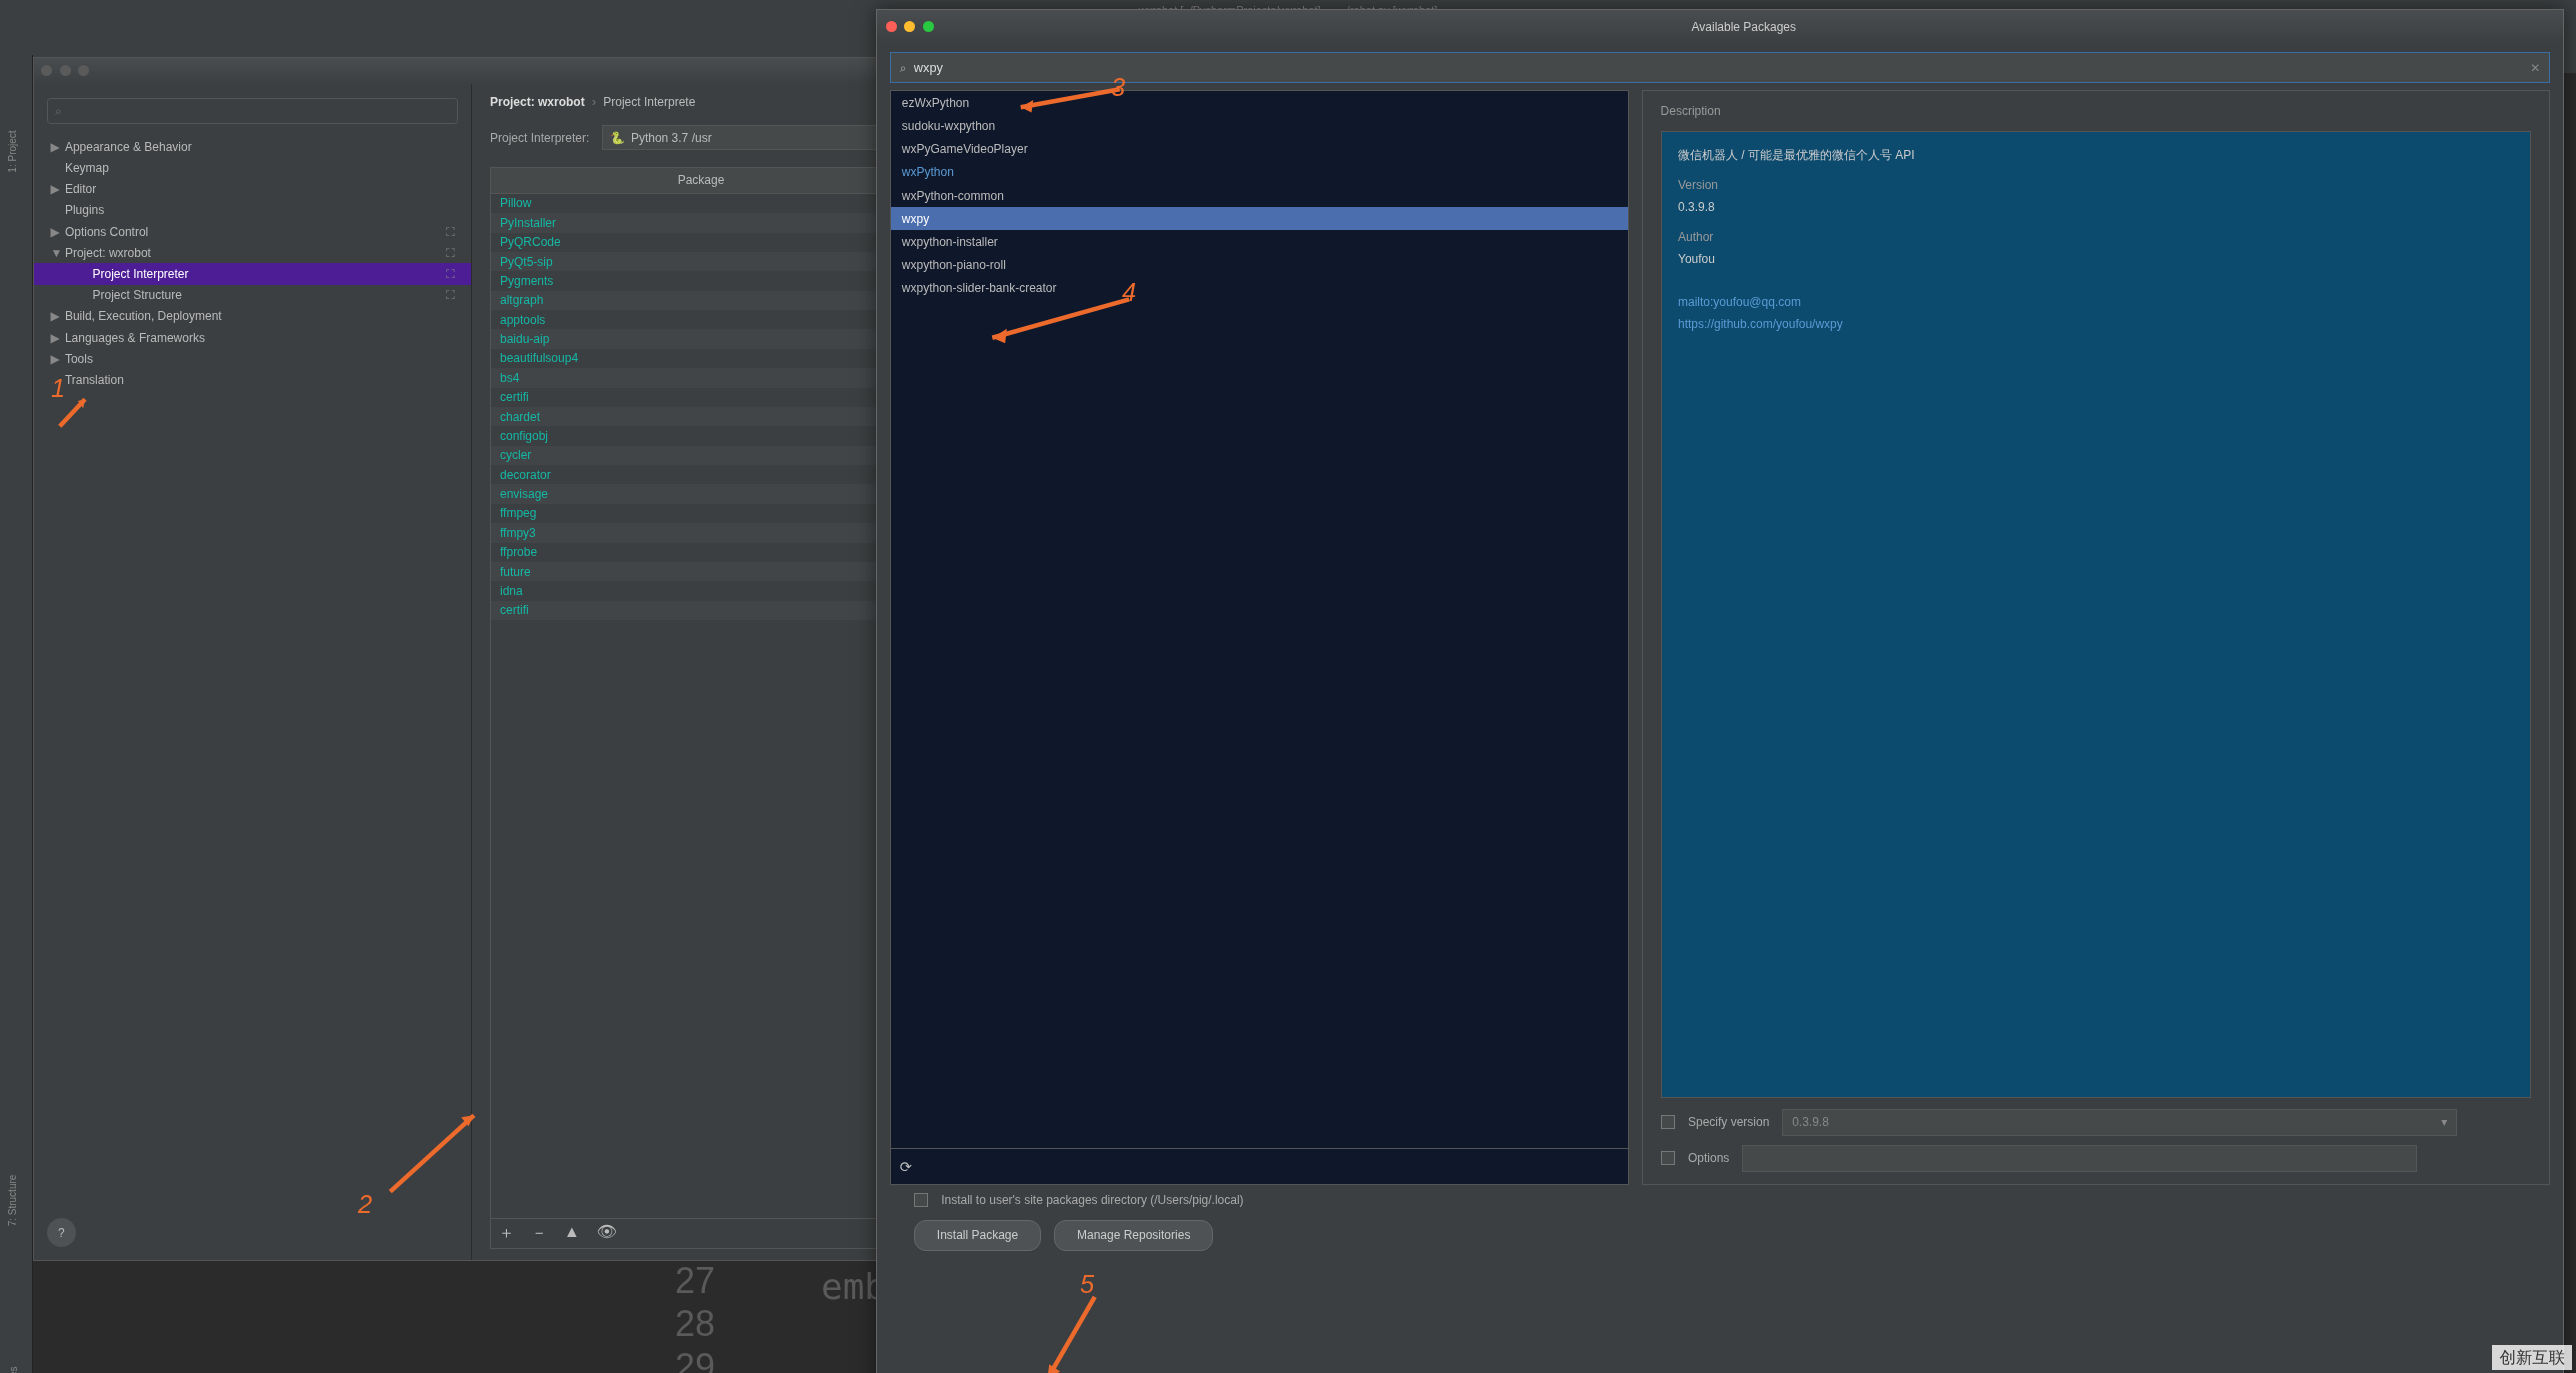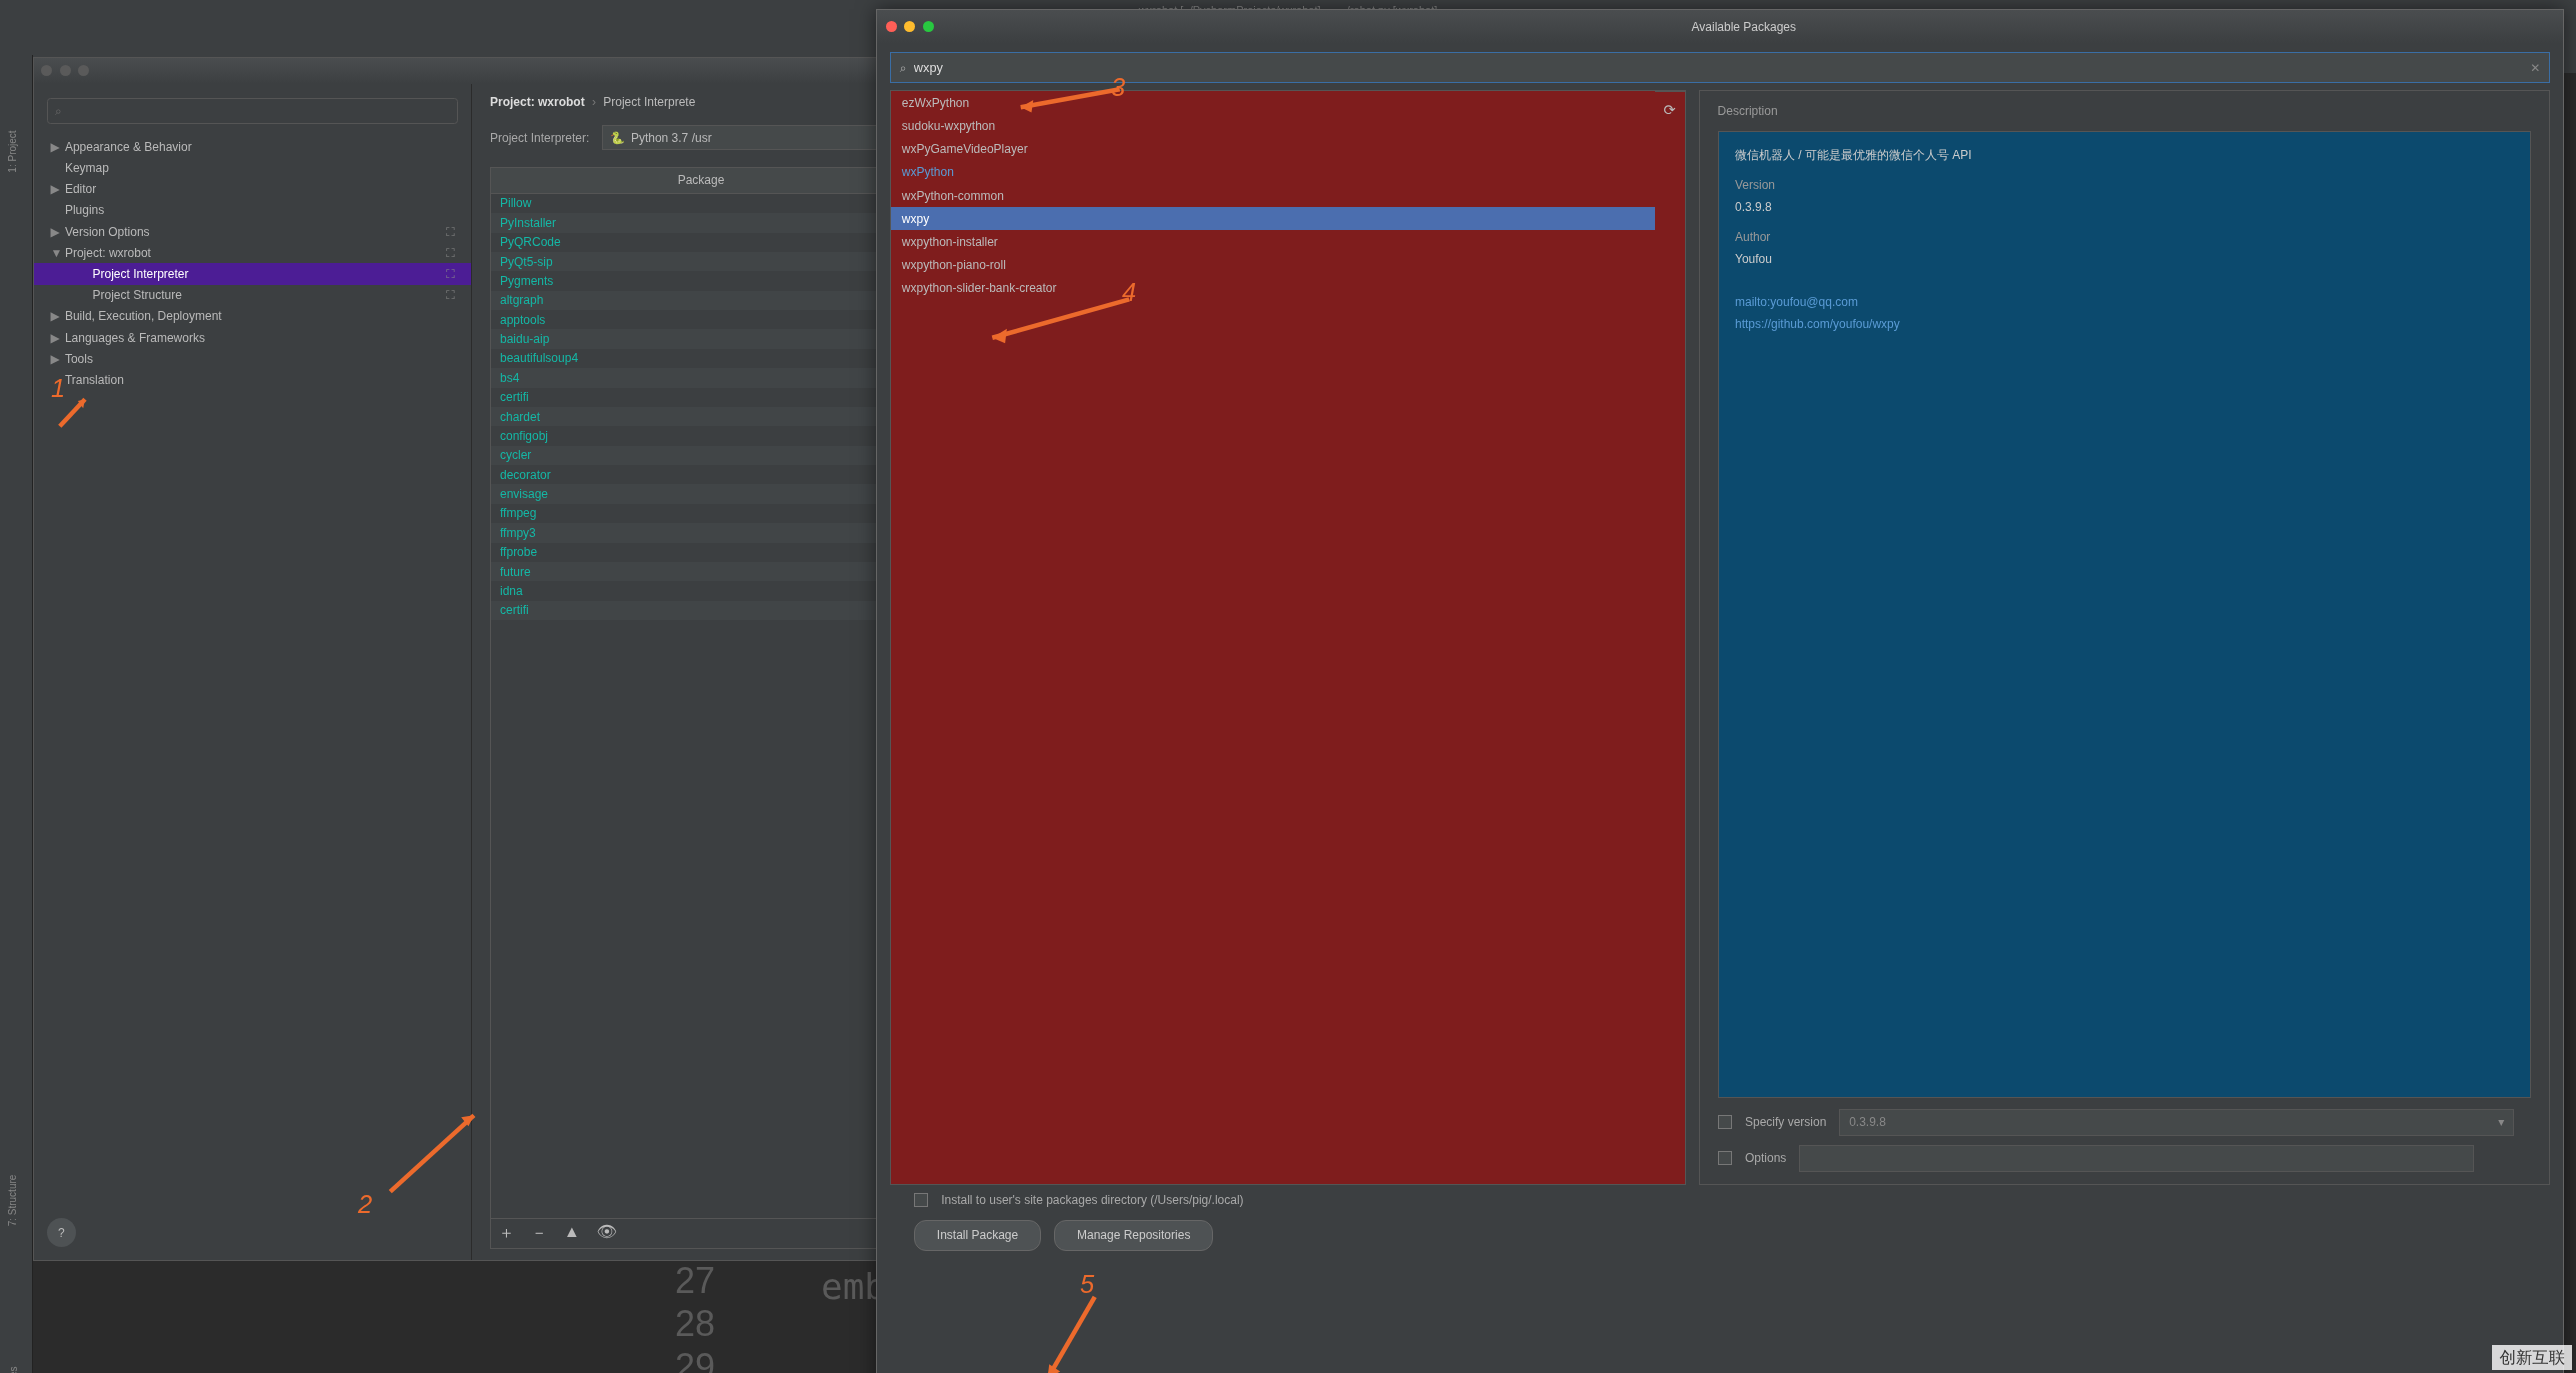--- a/index.html
+++ b/index.html
@@ -46,21 +46,21 @@
 .pkg-dialog { position:absolute; top:9px; left:876px; width:1688px; height:1414px; background:#3c3f41; border:0.9px solid #666; box-shadow: 0 0 18px rgba(0,0,0,0.5); }
 .pkg-titlebar { height:33px; background: linear-gradient(#4a4d4f,#3c3f41); display:flex; align-items:center; padding: 0 9px; }
 .pkg-titlebar .title { flex:1; text-align:center; color:#ccc; font-size:12px; }
 .tr-red { background:#ff5f57 !important; }
 .tr-yel { background:#febc2e !important; }
 .tr-grn { background:#28c840 !important; }
 .pkg-search { margin: 9px 12.8px 7.3px; height: 31px; border:1.8px solid #3a6ea5; background:#45494a; display:flex; align-items:center; padding:0 9px; gap:7.3px; }
 .pkg-search input { flex:1; background:transparent; border:none; outline:none; color:#ddd; font-size:12.8px; }
 .clear-x { color:#888; cursor:pointer; }
 .pkg-content { display:flex; height: 1095px; margin: 0 12.8px; gap: 12.8px; }
-.pkg-left { width: 796px; border:0.9px solid #555; background:#7f1d1d; display:flex; flex-direction:row; }
+.pkg-left { width: 739px; border:0.9px solid #555; background:#0f172a; display:flex; flex-direction:column; }
 .result-list { flex:1; }
 .result-row { padding: 4.6px 11px; color:#bbb; cursor:pointer; }
 .result-row.link { color:#5a9bd5; }
 .result-row.sel { background:#4b6eaf; color:#fff; }
 .refresh-bar { border-top:0.9px solid #555; padding:9px; color:#bbb; font-size:14.6px; }
 .pkg-right { flex:1; border:0.9px solid #555; background:#3c3f41; padding: 12.8px 18px; display:flex; flex-direction:column; }
 .desc-label { color:#999; margin-bottom:12.8px; }
 .desc-body { background:#0c4a6e; border:0.9px solid #555; flex:1; padding: 12.8px 16.4px; color:#ccc; line-height:1.8; }
 .desc-body .hdr { color:#999; margin-top:9px; }
 .desc-body a { color:#5a9bd5; text-decoration:none; display:block; }
@@ -125,21 +125,21 @@
           <div class="tree-item">
             <span class="arrow">▶</span>
             <span>Editor</span>
           </div>
           <div class="tree-item">
             <span class="arrow"></span>
             <span>Plugins</span>
           </div>
           <div class="tree-item">
             <span class="arrow">▶</span>
-            <span>Version Options</span>
+            <span>Options Control</span>
             <span class="cfg-icon">⛶</span>
           </div>
           <div class="tree-item">
             <span class="arrow">▼</span>
             <span>Project: wxrobot</span>
             <span class="cfg-icon">⛶</span>
           </div>
           <div class="tree-item sel tree-sub">
             <span class="arrow"></span>
             <span>Project Interpreter</span>

